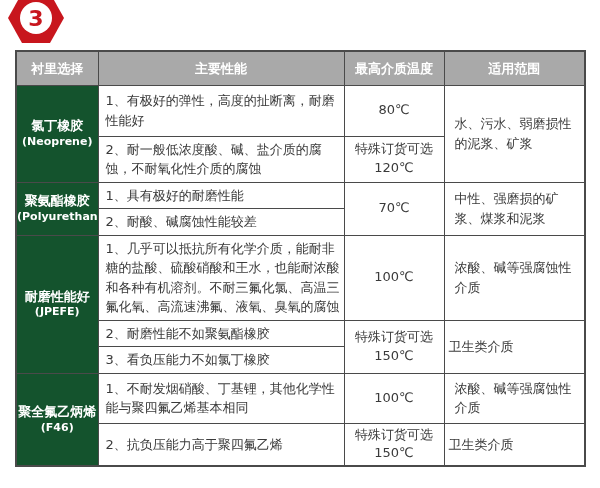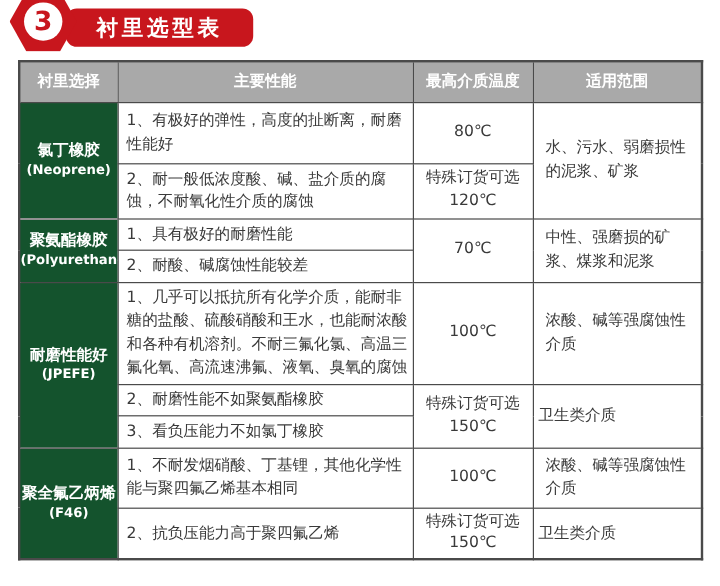--- a/index.html
+++ b/index.html
@@ -73,23 +73,20 @@
   td.temp { text-align: center; padding: 2px; }
   td.temp .temp-prefix { display: block; line-height: 1.45; }
   td.temp .temp-val { display: block; line-height: 1.45; }
   td.scope { text-align: left; padding: 3px 6px 3px 10px; word-break: break-all; }
   td.scope.center { text-align: left; padding: 3px 4px; }
 </style>
 </head>
 <body>
 
 <div class="title-wrap">
-  <div class="title-bar">
-    <span>衬里选型表</span>
-  </div>
   <div class="badge-hex">
     <div class="badge-circle">
       <span>3</span>
     </div>
   </div>
 </div>
 
 <div class="table-wrap">
   <table>
     <colgroup>

